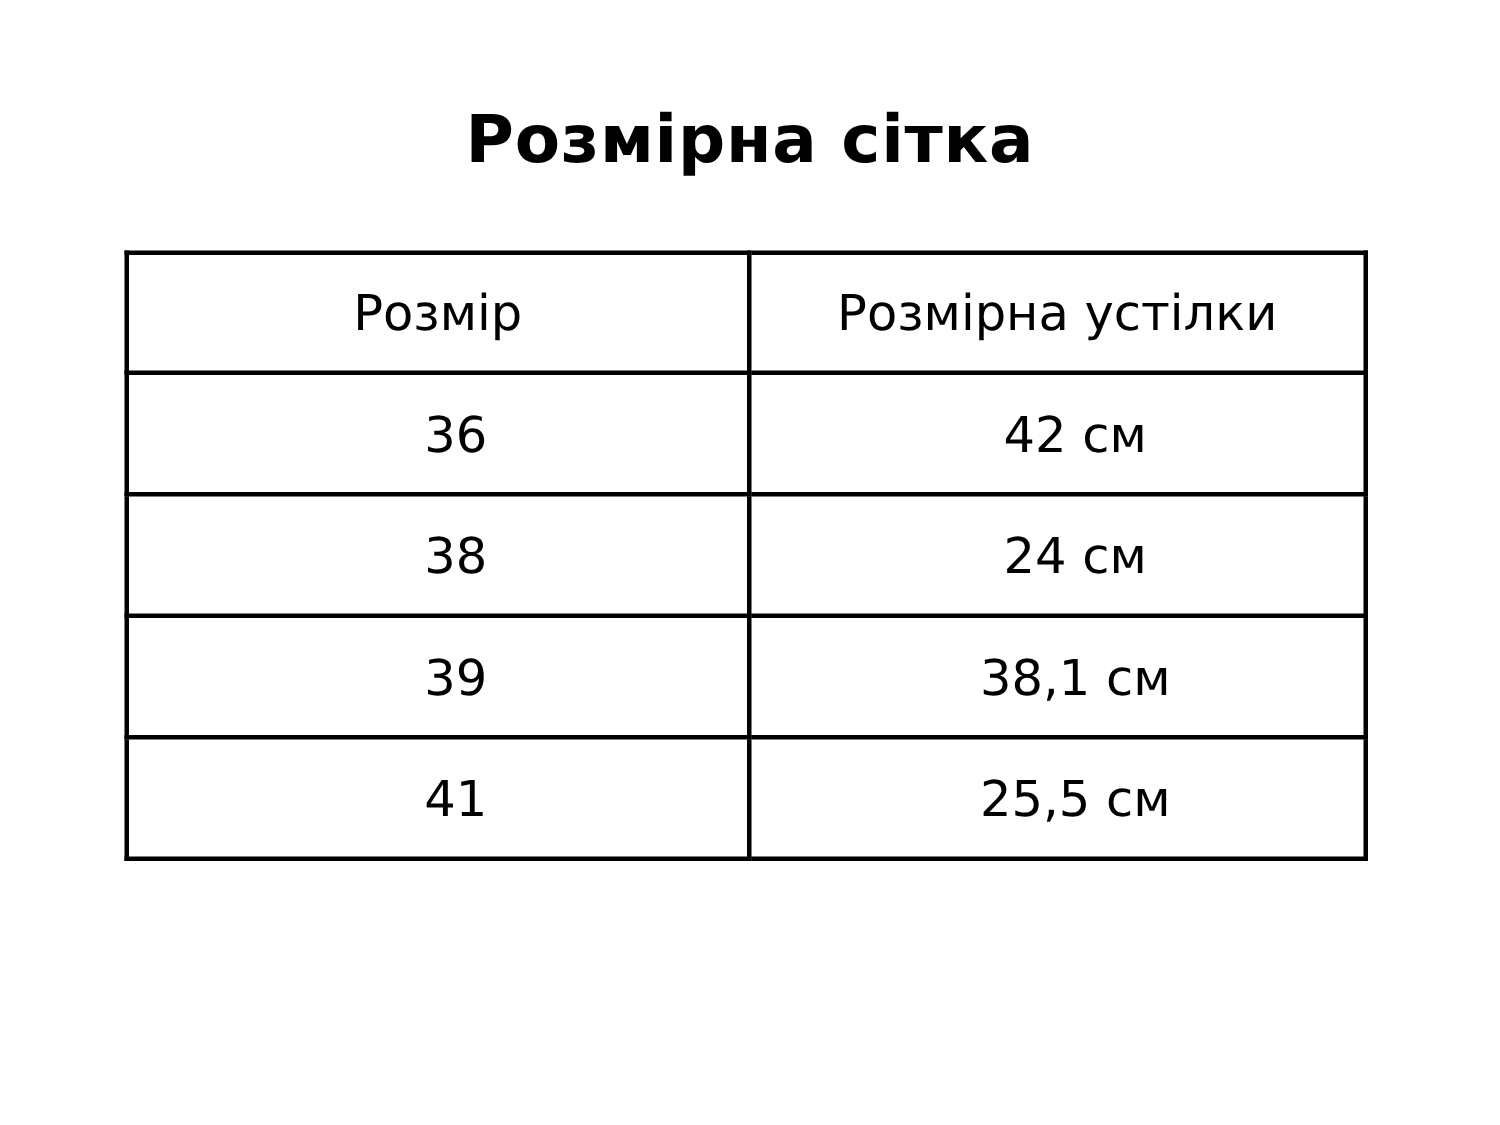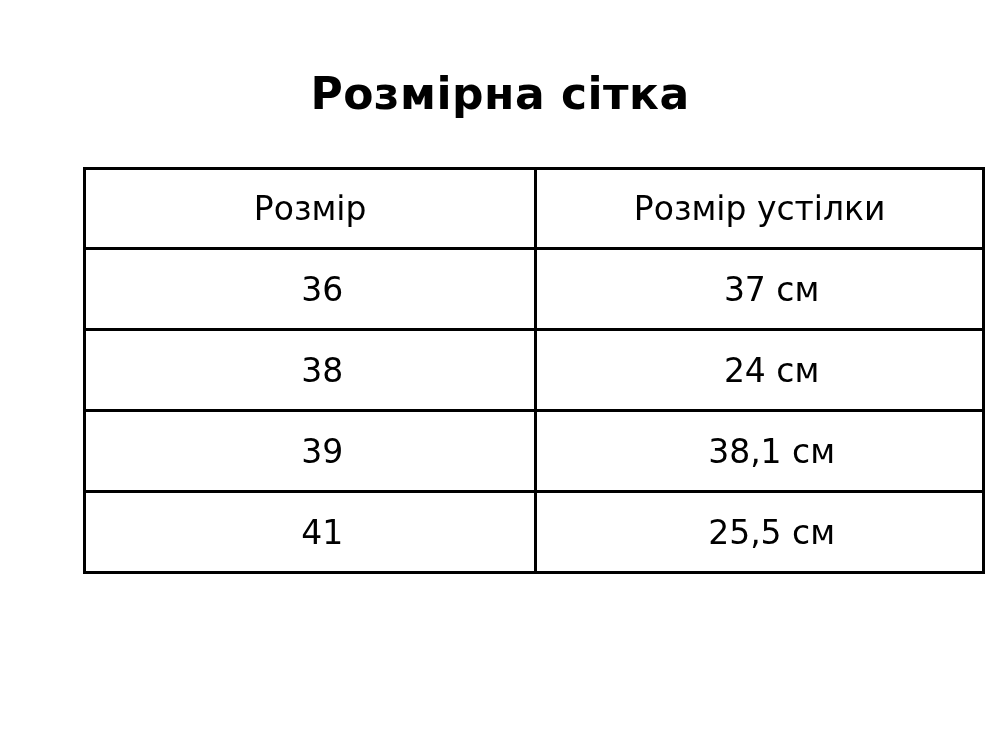--- a/index.html
+++ b/index.html
@@ -25,21 +25,21 @@
     text-align: center;
     font-size: 44px;
     font-weight: 700;
     letter-spacing: 0.5px;
     color: #000000;
   }
   table.size-table {
     position: absolute;
     left: 83px;
     top: 167px;
-    width: 902px;
+    width: 829px;
     border-collapse: collapse;
     table-layout: fixed;
     background: #ffffff;
   }
   table.size-table th,
   table.size-table td {
     border: 3px solid #000000;
     text-align: center;
     vertical-align: middle;
     font-size: 33px;
@@ -65,27 +65,27 @@
   <h1 class="title">Розмірна сітка</h1>
 
   <table class="size-table">
     <colgroup>
       <col class="col-size">
       <col class="col-length">
     </colgroup>
     <thead>
       <tr>
         <th>Розмір</th>
-        <th>Розмір устілки</th>
+        <th>Розмірна устілки</th>
       </tr>
     </thead>
     <tbody id="size-table-body">
         <tr>
           <td>36</td>
-          <td>37 см</td>
+          <td>42 см</td>
         </tr>
         <tr>
           <td>38</td>
           <td>24 см</td>
         </tr>
         <tr>
           <td>39</td>
           <td>38,1 см</td>
         </tr>
         <tr>

